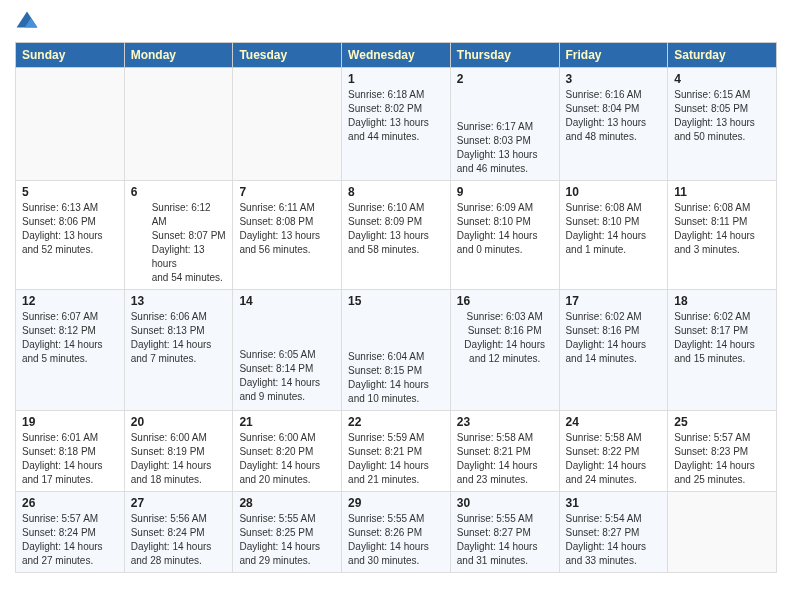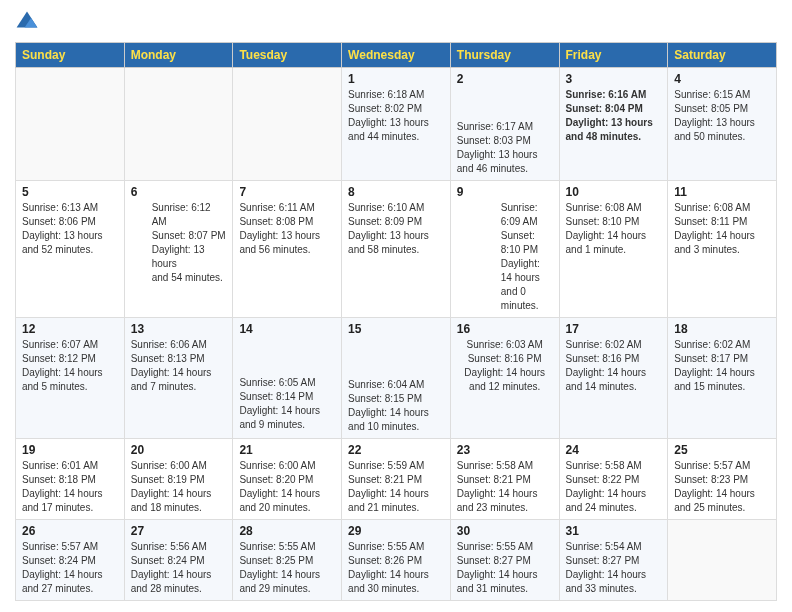--- a/index.html
+++ b/index.html
@@ -51,21 +51,21 @@
       font-size: 16px;
       color: #333;
     }
     .calendar {
       width: 100%;
       border-collapse: collapse;
       table-layout: fixed;
     }
     .calendar th {
       background: #2a6aad;
-      color: #fde047;
+      color: #fef9c3;
       text-align: left;
       padding: 5px 6px;
       font-size: 12px;
       font-weight: bold;
       border: 1px solid #ccc;
     }
     .calendar td {
       vertical-align: top;
       padding: 4px 6px;
       font-size: 9.5px;
@@ -142,21 +142,21 @@
           </td>
           <td>
             <span class="day-num">2</span>
             <div class="day-info" style="white-space: pre-line; margin-top: 34px;">Sunrise: 6:17 AM
 Sunset: 8:03 PM
 Daylight: 13 hours
 and 46 minutes.</div>
           </td>
           <td>
             <span class="day-num">3</span>
-            <div class="day-info" style="white-space: pre-line; font-weight: bold;">Sunrise: 6:16 AM
+            <div class="day-info" style="white-space: pre-line;">Sunrise: 6:16 AM
 Sunset: 8:04 PM
 Daylight: 13 hours
 and 48 minutes.</div>
           </td>
           <td>
             <span class="day-num">4</span>
             <div class="day-info" style="white-space: pre-line;">Sunrise: 6:15 AM
 Sunset: 8:05 PM
 Daylight: 13 hours
 and 50 minutes.</div>
@@ -186,21 +186,21 @@
           </td>
           <td>
             <span class="day-num">8</span>
             <div class="day-info" style="white-space: pre-line;">Sunrise: 6:10 AM
 Sunset: 8:09 PM
 Daylight: 13 hours
 and 58 minutes.</div>
           </td>
           <td>
             <span class="day-num">9</span>
-            <div class="day-info" style="white-space: pre-line; margin-left: 44px;">Sunrise: 6:09 AM
+            <div class="day-info" style="white-space: pre-line;">Sunrise: 6:09 AM
 Sunset: 8:10 PM
 Daylight: 14 hours
 and 0 minutes.</div>
           </td>
           <td>
             <span class="day-num">10</span>
             <div class="day-info" style="white-space: pre-line;">Sunrise: 6:08 AM
 Sunset: 8:10 PM
 Daylight: 14 hours
 and 1 minute.</div>

